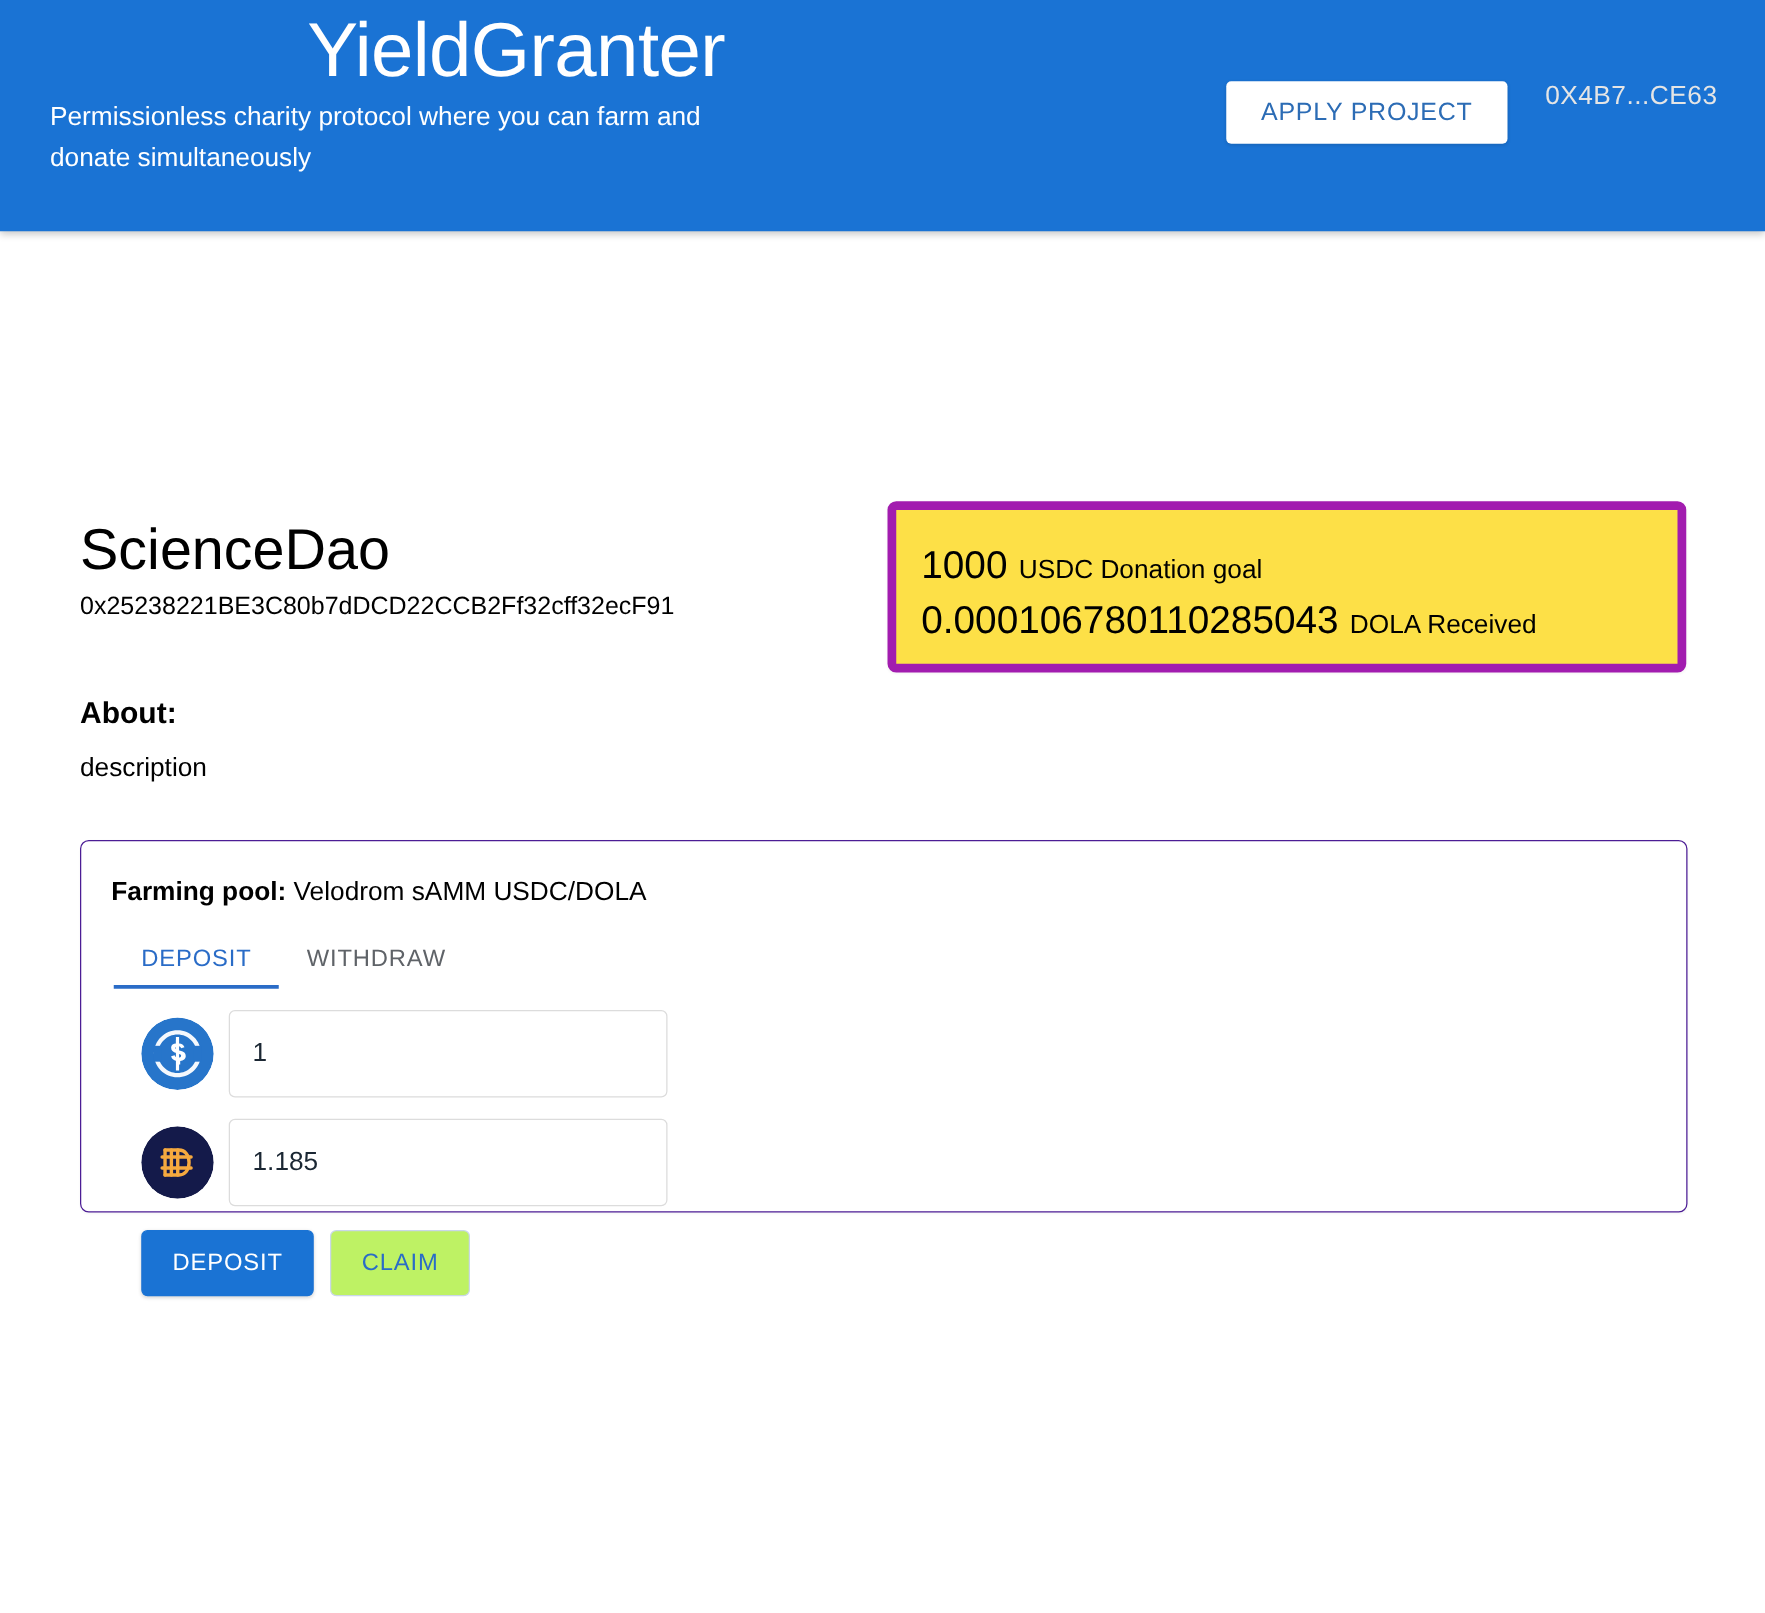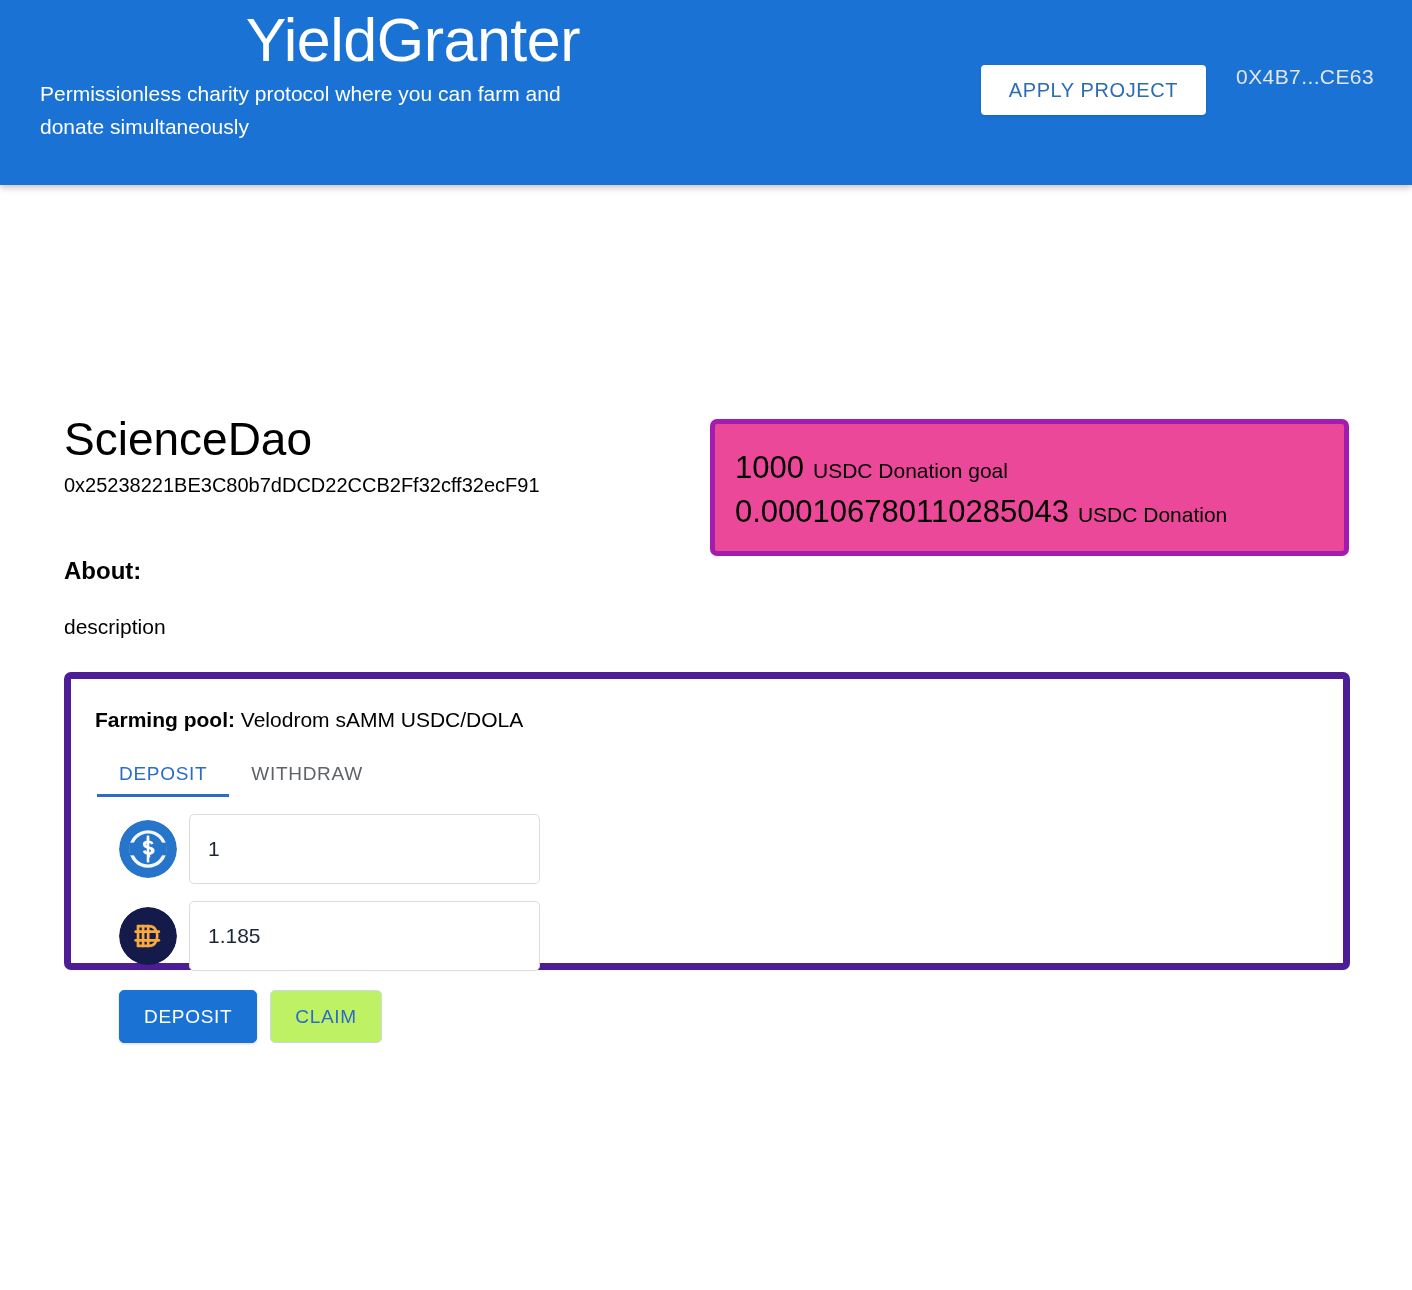--- a/index.html
+++ b/index.html
@@ -98,25 +98,25 @@
   .project-addr {
     font-size: 20px;
     line-height: 1.4;
     margin-top: 5px;
     white-space: nowrap;
   }
 
   .goal-card {
     position: absolute;
     left: 710px;
-    top: 234px;
+    top: 216px;
     width: 639px;
     height: 137px;
-    background: #ec4899;
-    border: 5px solid #a21caf;
+    background: #fde047;
+    border: 7px solid #a21caf;
     border-radius: 7px;
     box-shadow: 0 1px 2px rgba(0,0,0,0.04);
     padding: 26px 0 0 20px;
   }
   .goal-row {
     display: flex;
     align-items: baseline;
     white-space: nowrap;
   }
   .goal-row + .goal-row { margin-top: 8px; }
@@ -136,33 +136,33 @@
     top: 372px;
   }
   .about-title {
     font-size: 24px;
     font-weight: 700;
     margin: 0;
     line-height: 1.2;
   }
   .about-text {
     font-size: 21px;
-    margin-top: 28px;
+    margin-top: 16px;
     line-height: 1.2;
   }
 
   
   .farm-card {
     position: absolute;
     left: 64px;
     top: 487px;
     width: 1286px;
     height: 298px;
     background: #ffffff;
-    border: 7px solid #4c1d95;
+    border: 1px solid #4c1d95;
     border-radius: 7px;
     box-shadow: 0 1px 2px rgba(0,0,0,0.04);
     padding: 26px 0 0 24px;
   }
   .farm-line {
     font-size: 21px;
     line-height: 1.45;
     white-space: nowrap;
   }
   .farm-line b { font-weight: 700; }
@@ -270,21 +270,21 @@
     <div class="project-addr">0x25238221BE3C80b7dDCD22CCB2Ff32cff32ecF91</div>
   </div>
 
   <div class="goal-card">
     <div class="goal-row">
       <span class="goal-num">1000</span>
       <span class="goal-label">USDC Donation goal</span>
     </div>
     <div class="goal-row">
       <span class="goal-num">0.000106780110285043</span>
-      <span class="goal-label">USDC Donation</span>
+      <span class="goal-label">DOLA Received</span>
     </div>
   </div>
 
   <div class="about-block">
     <h3 class="about-title">About:</h3>
     <div class="about-text">description</div>
   </div>
 
   <div class="farm-card">
 

